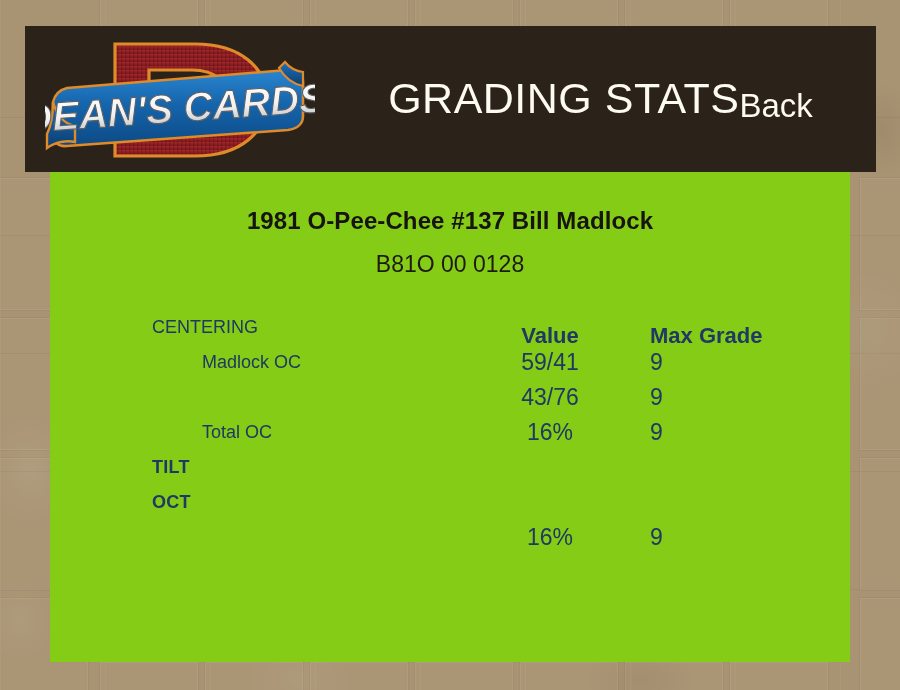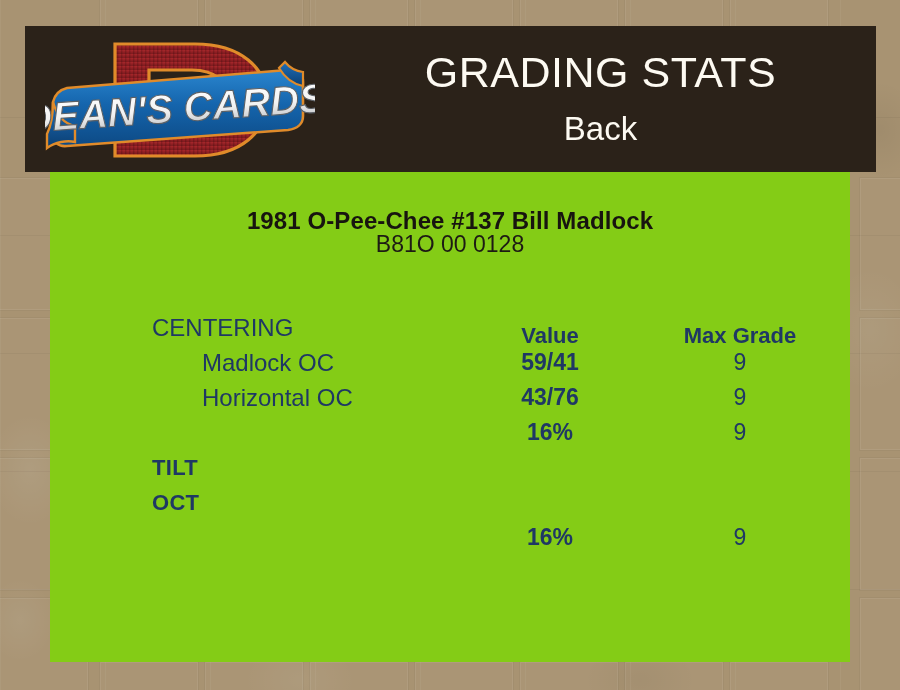--- a/index.html
+++ b/index.html
@@ -55,21 +55,21 @@
     background: #2b2219;
     z-index: 3;
   }
   #header-title-wrap {
     position: absolute;
     left: 300px;
     top: 0;
     width: 551px;
     height: 146px;
     display: flex;
-    flex-direction: column;
+    flex-direction: row;
     align-items: center;
     justify-content: center;
   }
   #header-title {
     color: #fdfaf2;
     font-size: 43px;
     font-weight: 400;
     letter-spacing: 0.5px;
     line-height: 1.05;
     white-space: nowrap;
@@ -110,21 +110,21 @@
     width: 800px;
     text-align: center;
     font-size: 24px;
     font-weight: bold;
     color: #17140f;
     letter-spacing: 0.1px;
   }
   #card-code {
     position: absolute;
     left: 0;
-    top: 59px;
+    top: 79px;
     width: 800px;
     text-align: center;
     font-size: 23px;
     font-weight: 400;
     color: #1d1a14;
   }
 
   
   #stats-table {
     position: absolute;
@@ -134,49 +134,47 @@
   }
   .stat-row {
     position: relative;
     height: 35px;
     color: #1f3864;
   }
   .col-label {
     position: absolute;
     left: 2px;
     top: 0;
-    font-size: 24px;
+    font-size: 18px;
     line-height: 31px;
     white-space: nowrap;
   }
   .stat-row.section .col-label {
     font-weight: bold;
-    font-size: 22px;
+    font-size: 18px;
     letter-spacing: 0.3px;
   }
   .stat-row.item .col-label {
     left: 52px;
     font-weight: 400;
   }
   .col-value {
     position: absolute;
     left: 330px;
     top: 0;
     width: 140px;
     text-align: center;
     font-size: 23px;
     line-height: 31px;
-    font-weight: bold;
   }
   .col-grade {
     position: absolute;
     left: 500px;
     top: 0;
     width: 180px;
-    text-align: center;
     font-size: 23px;
     line-height: 31px;
   }
   .stat-row.header .col-value,
   .stat-row.header .col-grade {
     font-weight: bold;
     font-size: 22px;
     margin-top: 8px;
   }
 </style>
@@ -270,25 +268,25 @@
           <div class="col-label">CENTERING</div>
           <div class="col-value">Value</div>
           <div class="col-grade">Max Grade</div>
         </div>
         <div class="stat-row item">
           <div class="col-label">Madlock OC</div>
           <div class="col-value">59/41</div>
           <div class="col-grade">9</div>
         </div>
         <div class="stat-row item">
-          <div class="col-label">Horizontal OC</div>
           <div class="col-value">43/76</div>
           <div class="col-grade">9</div>
         </div>
         <div class="stat-row item">
+          <div class="col-label">Total OC</div>
           <div class="col-value">16%</div>
           <div class="col-grade">9</div>
         </div>
         <div class="stat-row section">
           <div class="col-label">TILT</div>
           <div class="col-value"></div>
           <div class="col-grade"></div>
         </div>
         <div class="stat-row section">
           <div class="col-label">OCT</div>

